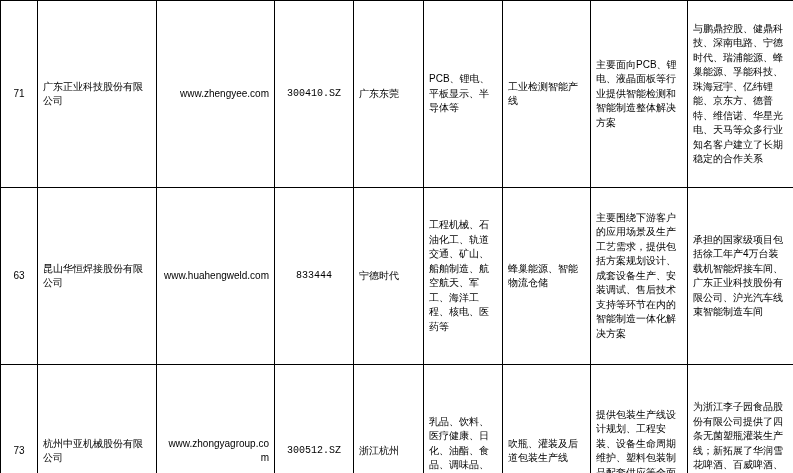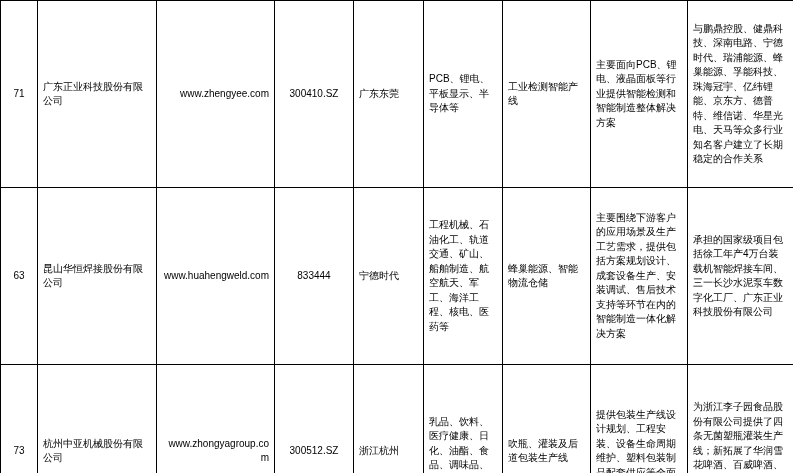--- a/index.html
+++ b/index.html
@@ -57,20 +57,21 @@
     margin-top: 32px;
   }
   td.site {
     text-align: right;
     font-size: 10.5px;
     word-break: break-all;
   }
   td.code {
     text-align: center;
     font-size: 10.5px;
+    font-family: Liberation Mono, monospace;
   }
   td.loc {
     text-align: left;
     font-size: 10.5px;
   }
   td.ind, td.prod, td.sol, td.cust {
     text-align: left;
     font-size: 10.5px;
   }
   tr.r1 td { height: 164px; }
@@ -107,21 +108,21 @@
       </tr>
       <tr class="r2">
         <td class="idx">63</td>
         <td class="name">昆山华恒焊接股份有限公司</td>
         <td class="site">www.huahengweld.com</td>
         <td class="code">833444</td>
         <td class="loc">宁德时代</td>
         <td class="ind">工程机械、石油化工、轨道交通、矿山、船舶制造、航空航天、军工、海洋工程、核电、医药等</td>
         <td class="prod">蜂巢能源、智能物流仓储</td>
         <td class="sol">主要围绕下游客户的应用场景及生产工艺需求，提供包括方案规划设计、成套设备生产、安装调试、售后技术支持等环节在内的智能制造一体化解决方案</td>
-        <td class="cust">承担的国家级项目包括徐工年产4万台装载机智能焊接车间、三一长沙水泥泵车数字化工厂、广东正业科技股份有限公司</td>
+        <td class="cust">承担的国家级项目包括徐工年产4万台装载机智能焊接车间、广东正业科技股份有限公司、沪光汽车线束智能制造车间</td>
       </tr>
       <tr class="r3">
         <td class="idx">73</td>
         <td class="name">杭州中亚机械股份有限公司</td>
         <td class="site">www.zhongyagroup.com</td>
         <td class="code">300512.SZ</td>
         <td class="loc">浙江杭州</td>
         <td class="ind">乳品、饮料、医疗健康、日化、油酯、食品、调味品、白酒等</td>
         <td class="prod">吹瓶、灌装及后道包装生产线</td>
         <td class="sol">提供包装生产线设计规划、工程安装、设备生命周期维护、塑料包装制品配套供应等全面解决方案</td>

